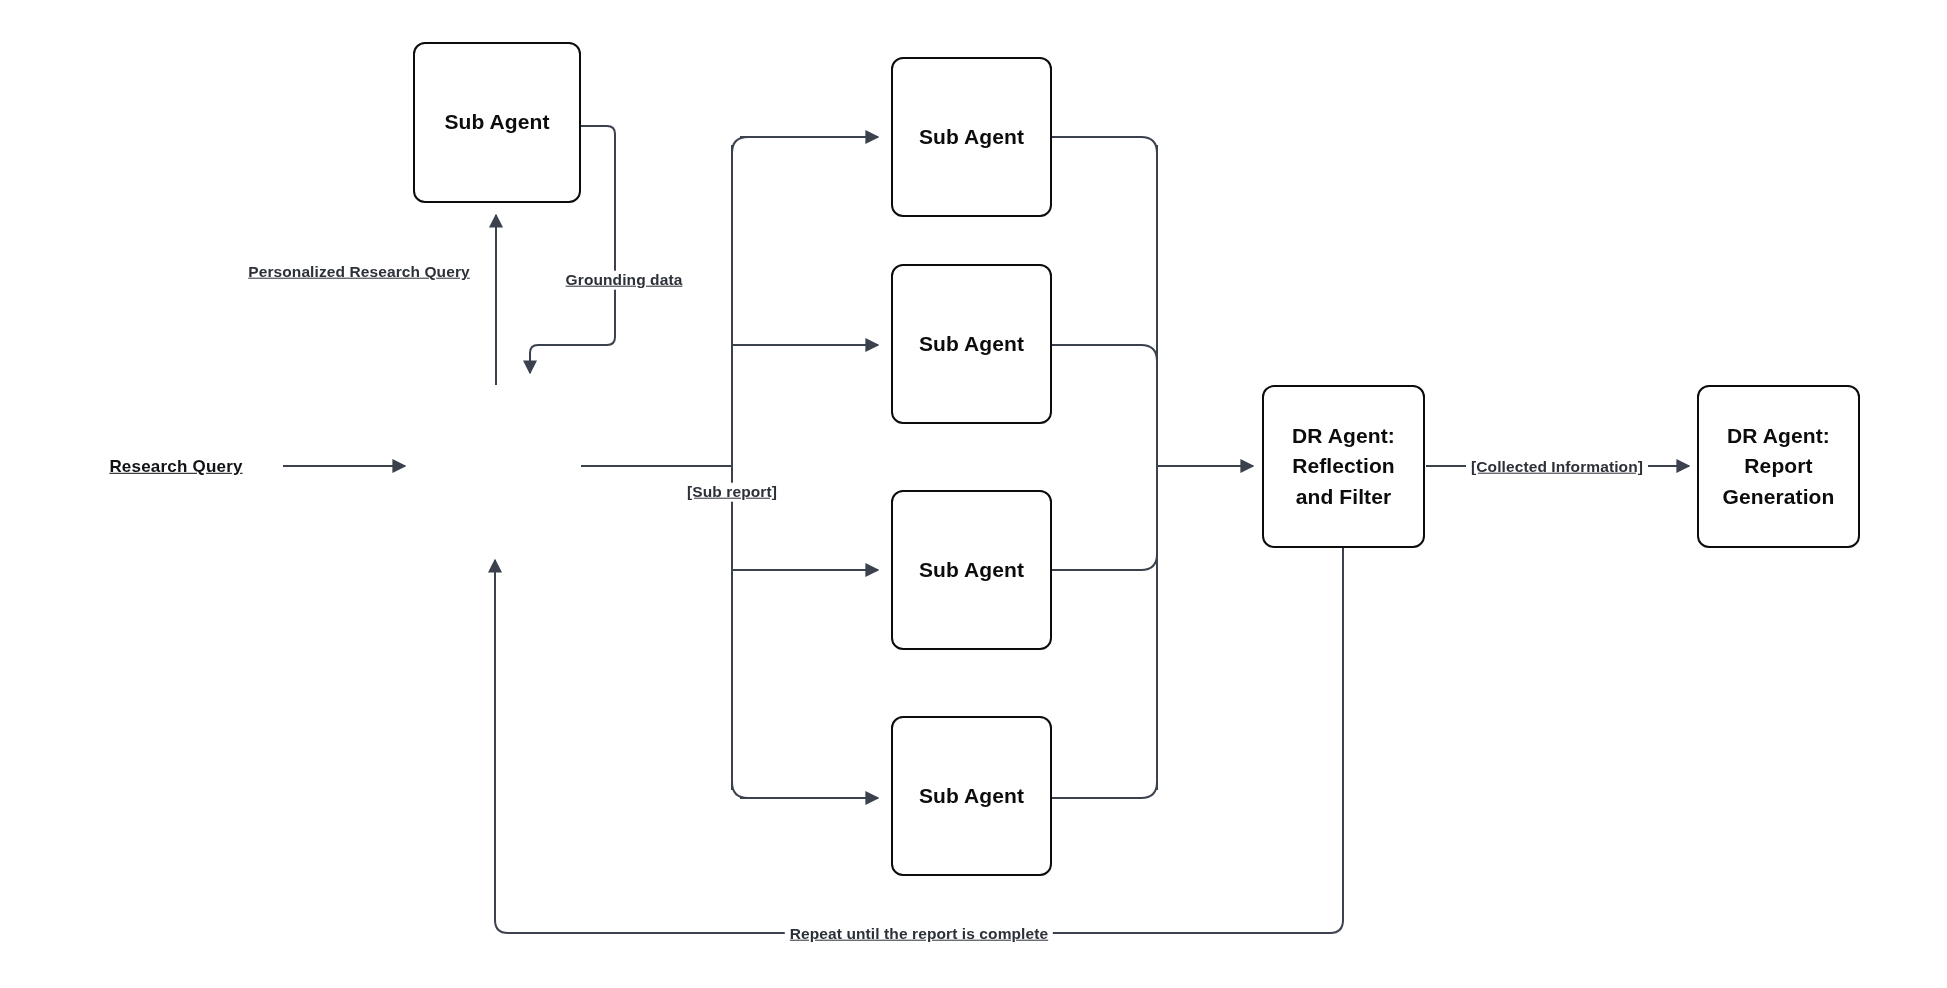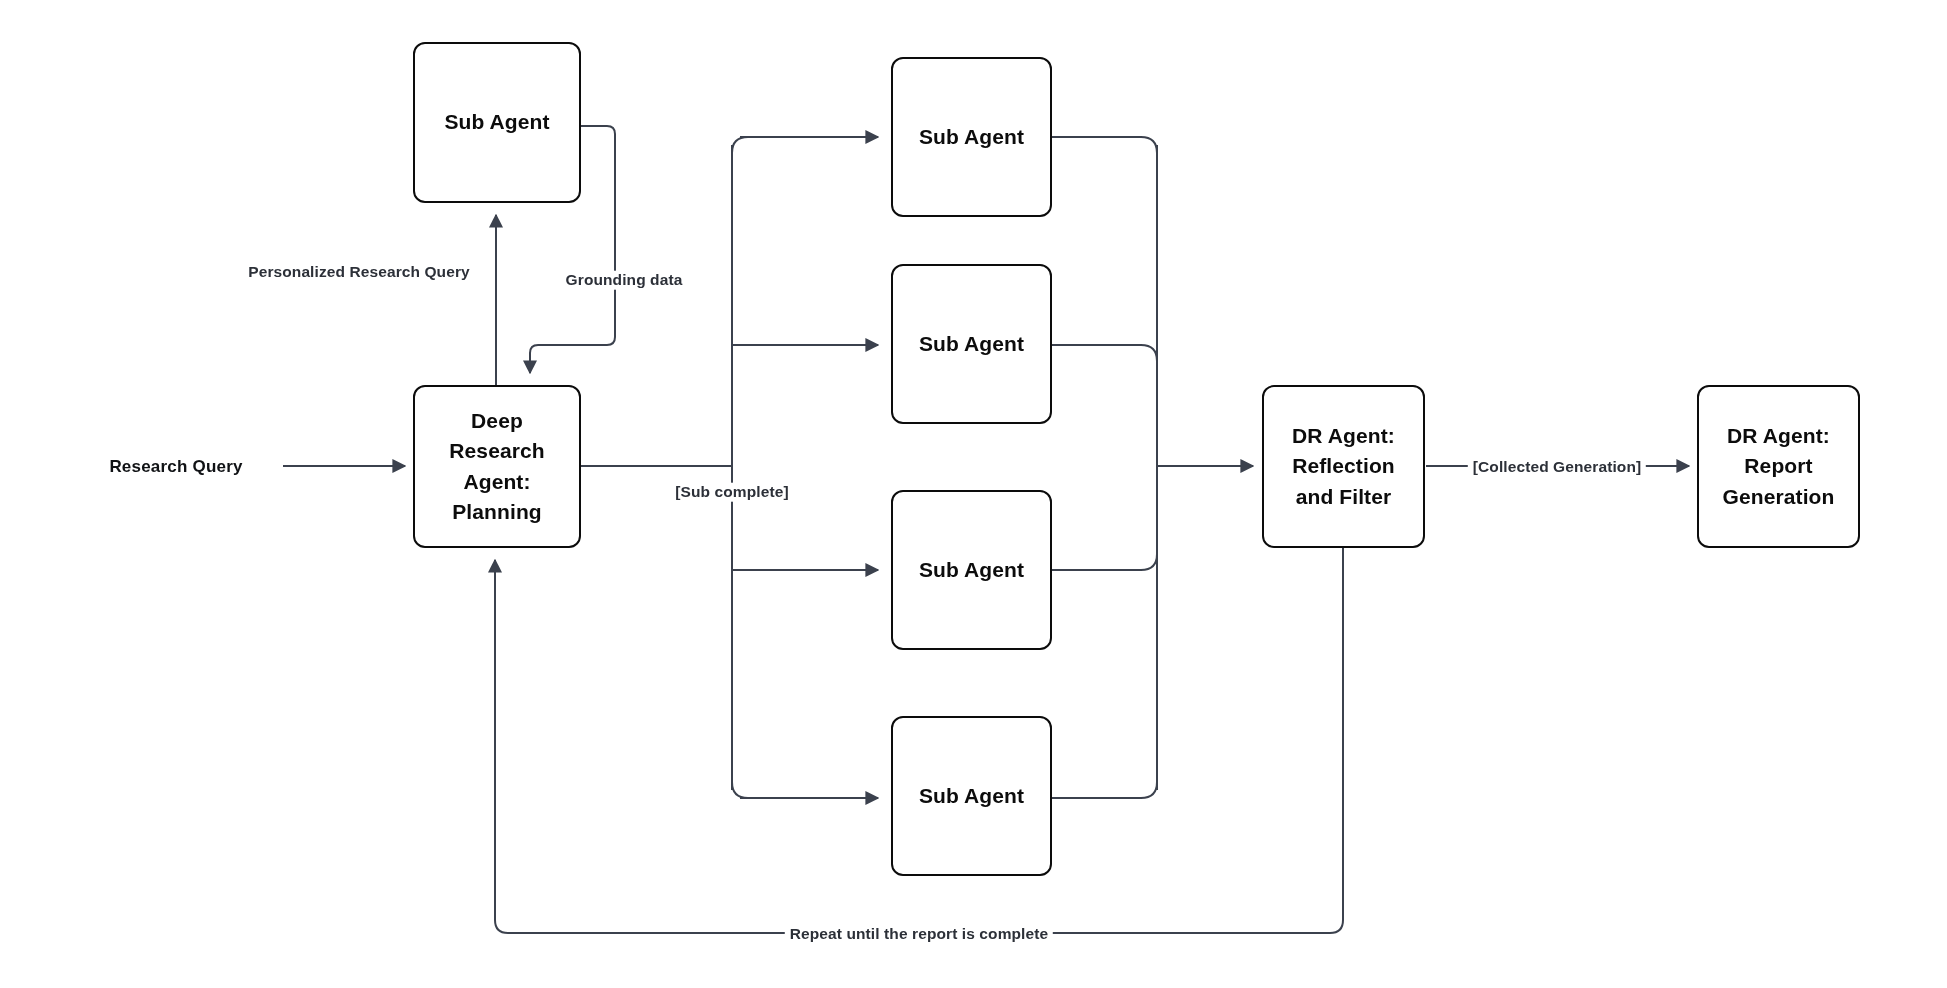--- a/index.html
+++ b/index.html
@@ -53,20 +53,21 @@
     position: absolute;
     color: #2c3038;
     font-weight: bold;
     font-size: 15.5px;
     line-height: 1.2;
     letter-spacing: 0.1px;
     background: #ffffff;
     padding: 0 5px;
     white-space: nowrap;
     z-index: 4;
+    text-decoration: underline;
   }
   .edge-label.big {
     font-size: 17px;
     color: #101215;
     letter-spacing: 0.2px;
   }
   .el-center {
     transform: translate(-50%, -50%);
   }
 </style>
@@ -111,26 +112,20 @@
       <path d="M 1426 466 L 1689 466" marker-end="url(#arrow)"></path>
 
       <path d="M 1343 547 L 1343 920 Q 1343 933 1330 933 L 508 933 Q 495 933 495 920 L 495 560" marker-end="url(#arrow)"></path>
     </g>
   </svg>
 
   <div class="node" style="left:413px; top:42px; width:168px; height:161px;">
     <span class="node-label">Sub Agent</span>
   </div>
 
-  <div class="node" style="left:413px; top:385px; width:168px; height:163px;">
-    <span class="node-label">Deep
-Research
-Agent:
-Planning</span>
-  </div>
 
   <div class="node" style="left:891px; top:57px; width:161px; height:160px;">
     <span class="node-label">Sub Agent</span>
   </div>
 
   <div class="node" style="left:891px; top:264px; width:161px; height:160px;">
     <span class="node-label">Sub Agent</span>
   </div>
 
   <div class="node" style="left:891px; top:490px; width:161px; height:160px;">
@@ -152,19 +147,19 @@
 Report
 Generation</span>
   </div>
 
   <div class="edge-label big el-center" style="left:176px; top:467px;">Research Query</div>
 
   <div class="edge-label el-center" style="left:359px; top:272px;">Personalized Research Query</div>
 
   <div class="edge-label el-center" style="left:615px; top:280px;margin-left:9px;">Grounding data</div>
 
-  <div class="edge-label el-center" style="left:732px; top:492px;">[Sub complete]</div>
+  <div class="edge-label el-center" style="left:732px; top:492px;">[Sub report]</div>
 
-  <div class="edge-label el-center" style="left:1557px; top:467px;">[Collected Generation]</div>
+  <div class="edge-label el-center" style="left:1557px; top:467px;">[Collected Information]</div>
 
   <div class="edge-label el-center" style="left:919px; top:934px;">Repeat until the report is complete</div>
 
 </div>
 
 </body></html>

